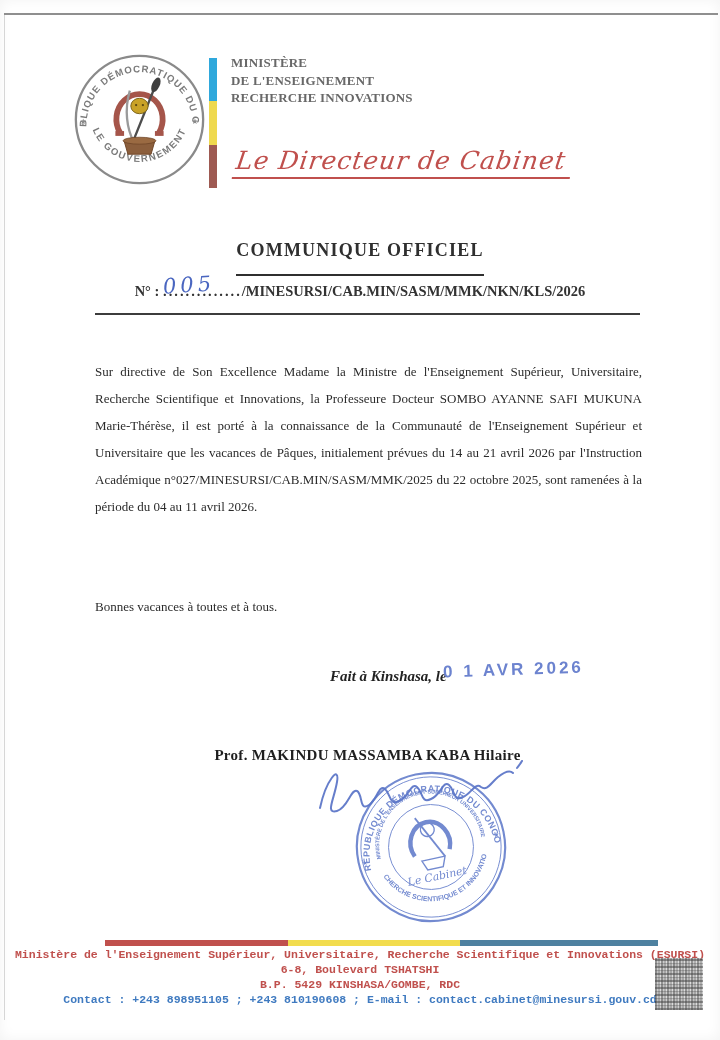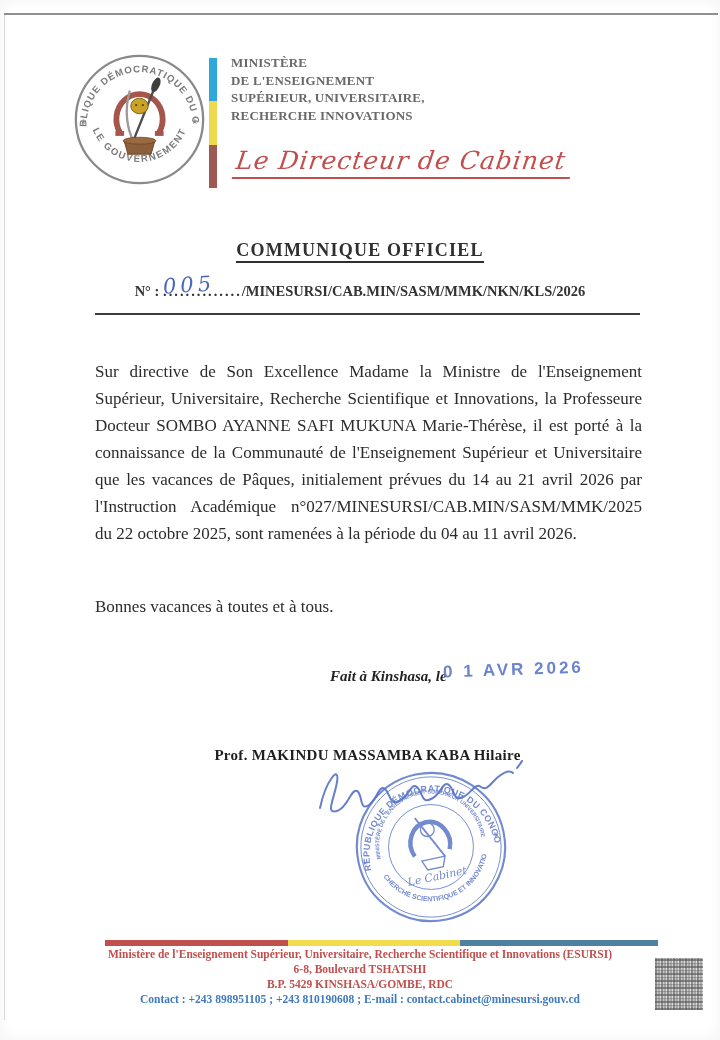--- a/index.html
+++ b/index.html
@@ -17,48 +17,48 @@
   .flagbar .b3{flex:1;background:#9E5A52;}
   .ministry{position:absolute;left:231px;top:54px;font-family:Liberation Serif, serif;
             font-weight:bold;font-size:13px;line-height:17.5px;color:#686868;letter-spacing:.2px;}
   .script-title{position:absolute;left:234px;top:146px;font-family:"DejaVu Serif",serif;
             font-style:italic;font-size:25px;color:#C0504D;letter-spacing:1px;
             border-bottom:2px solid #C0504D;padding:0 6px 2px 2px;transform:skewX(-8deg);}
 
   
   .doc-title{position:absolute;top:240px;left:0;width:100%;text-align:center;}
   .doc-title span{font-weight:bold;font-size:18px;letter-spacing:1.2px;color:#2f2f2f;
-            border-bottom:2px solid #2f2f2f;padding-bottom:1px;}
+            border-bottom:2px solid #2f2f2f;padding-bottom:14px;}
   .ref-line{position:absolute;top:283px;left:0;width:100%;text-align:center;
             font-weight:bold;font-size:14.5px;color:#333;white-space:nowrap;}
   .ref-dotwrap{position:relative;display:inline-block;letter-spacing:2px;}
   .ref-hand{position:absolute;left:0;top:-10px;font-family:"DejaVu Serif",serif;font-style:italic;
             font-size:21px;color:#4A66C0;letter-spacing:4px;transform:rotate(-4deg);font-weight:normal;}
   .rule{position:absolute;top:313px;left:95px;width:545px;height:2px;background:#3c3c3c;}
 
   
   .para{position:absolute;left:95px;width:547px;text-align:justify;
-        font-size:17px;line-height:27px;color:#2b2b2b;}
+        font-size:13px;line-height:27px;color:#2b2b2b;}
   .p1{top:358px;} .p2{top:531px;} .p3{top:593px;text-align:left;}
 
   .dateline{position:absolute;left:330px;top:668px;font-weight:bold;font-size:15px;color:#222;font-style:italic;}
   .stamp-date{position:absolute;left:443px;top:660px;font-family:"Liberation Sans",sans-serif;
         font-weight:bold;font-size:17px;color:#6C83CF;letter-spacing:3px;transform:rotate(-2deg);}
 
   .signatory{position:absolute;top:747px;left:0;width:100%;text-align:center;padding-left:15px;
         box-sizing:border-box;font-weight:bold;font-size:15px;color:#1f1f1f;letter-spacing:.3px;}
   .signature-svg{position:absolute;left:312px;top:760px;}
   .stamp{position:absolute;left:352px;top:768px;opacity:.85;transform:rotate(-12deg);}
 
   
   .footer-bar{position:absolute;top:940px;left:105px;width:553px;height:6px;display:flex;}
   .footer-bar .s1{width:183px;background:#C0504D;}
   .footer-bar .s2{width:172px;background:#F2DC4E;}
   .footer-bar .s3{width:198px;background:#4E81A0;}
-  .f-line{position:absolute;left:0;width:100%;text-align:center;font-family:Liberation Serif, serif;
+  .f-line{position:absolute;left:0;width:100%;text-align:center;font-family:Liberation Mono, monospace;
         font-weight:bold;font-size:11.5px;color:#C0504D;}
   .f1{top:948px;} .f2{top:963px;} .f3{top:978px;}
   .f4{top:993px;color:#3F7AC0;}
   .qr{position:absolute;left:655px;top:958px;width:48px;height:52px;opacity:.75;
       background:
         repeating-linear-gradient(0deg,#6f6f6f 0 2px,#cfcfcf 2px 4px,#9a9a9a 4px 5px,#e2e2e2 5px 7px),
         repeating-linear-gradient(90deg,#7d7d7d 0 2px,#d5d5d5 2px 3px,#a8a8a8 3px 5px,#ececec 5px 6px);
       background-blend-mode:multiply;}
 </style>
 </head>
@@ -100,21 +100,20 @@
 
   <div class="flagbar">
     <div class="b1"></div>
     <div class="b2"></div>
     <div class="b3"></div>
   </div>
 
   <div class="ministry">
     <div>MINISTÈRE</div>
     <div>DE L'ENSEIGNEMENT</div>
-    <div>SUPÉRIEUR, UNIVERSITAIRE,</div>
     <div>RECHERCHE INNOVATIONS</div>
   </div>
 
   <div class="script-title">Le Directeur de Cabinet</div>
 
   <div class="doc-title">
     <span>COMMUNIQUE OFFICIEL</span>
   </div>
 
   <div class="ref-line">

